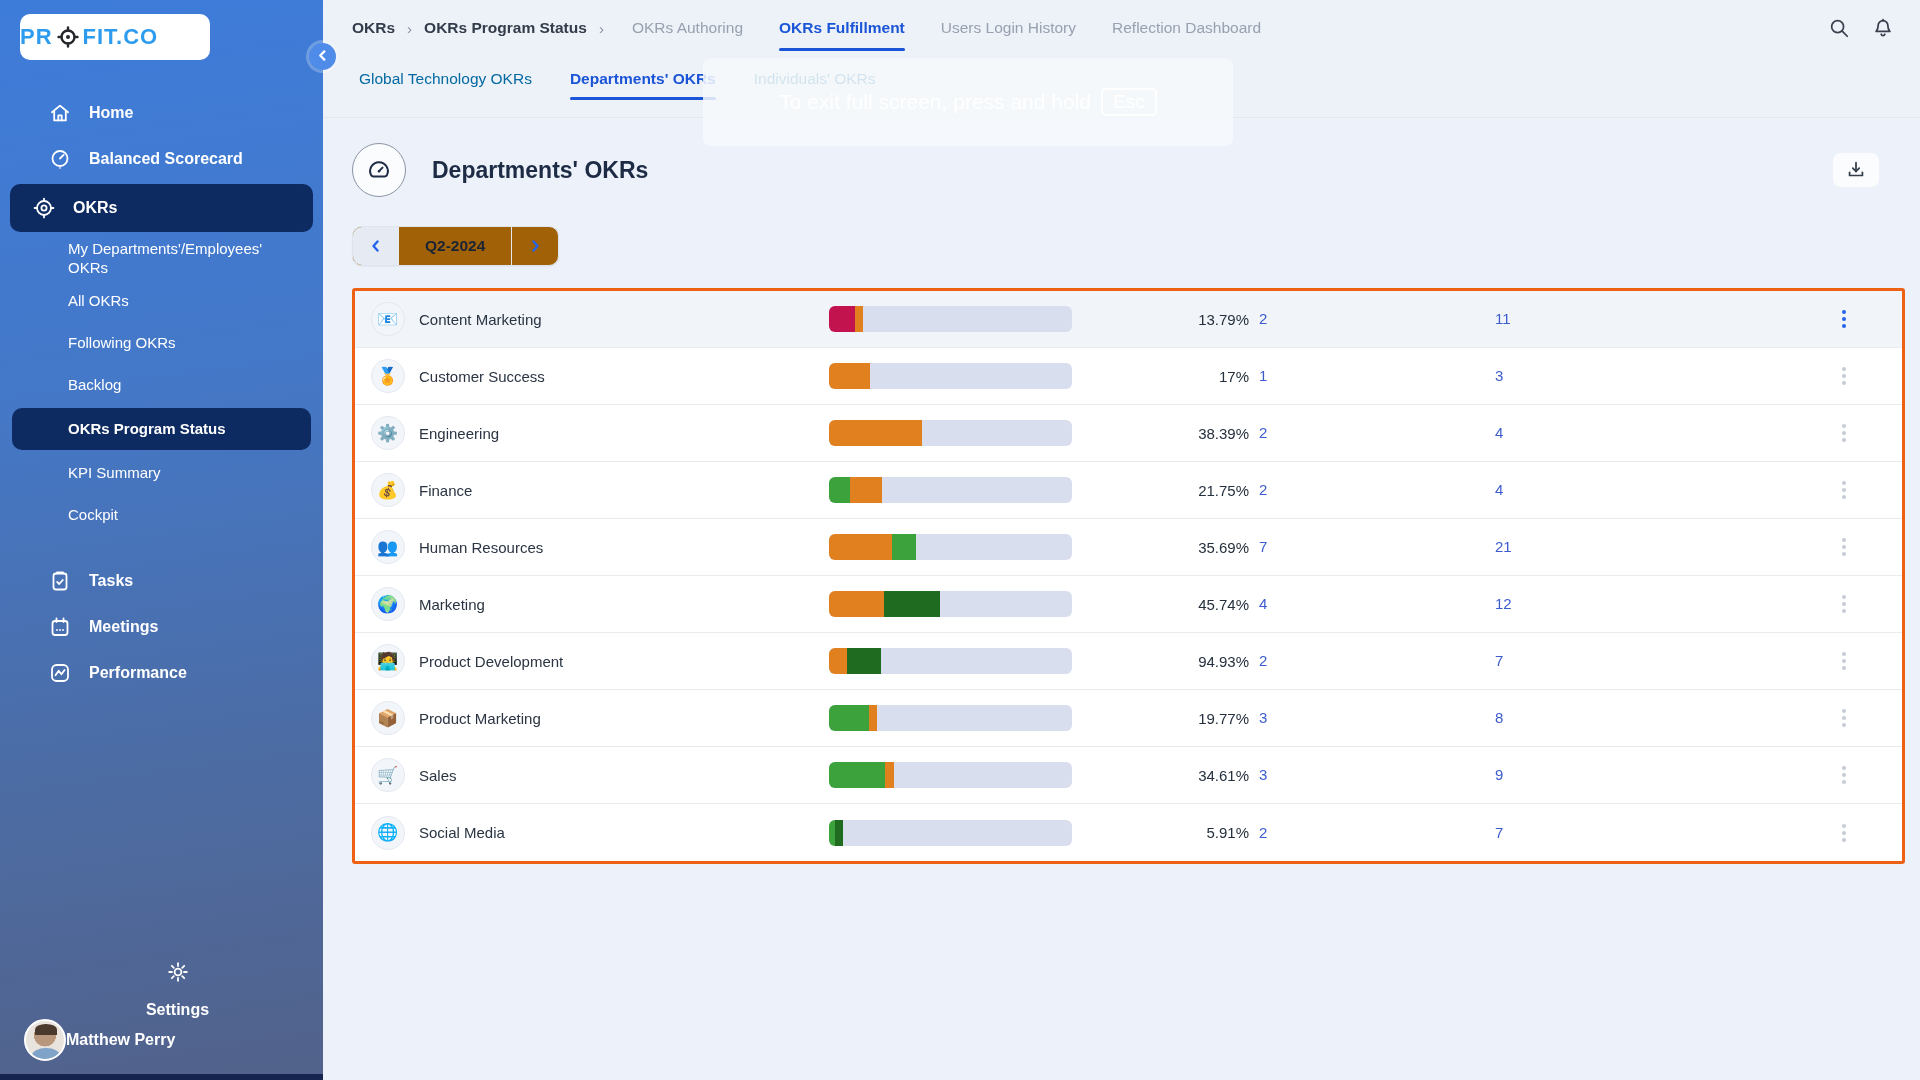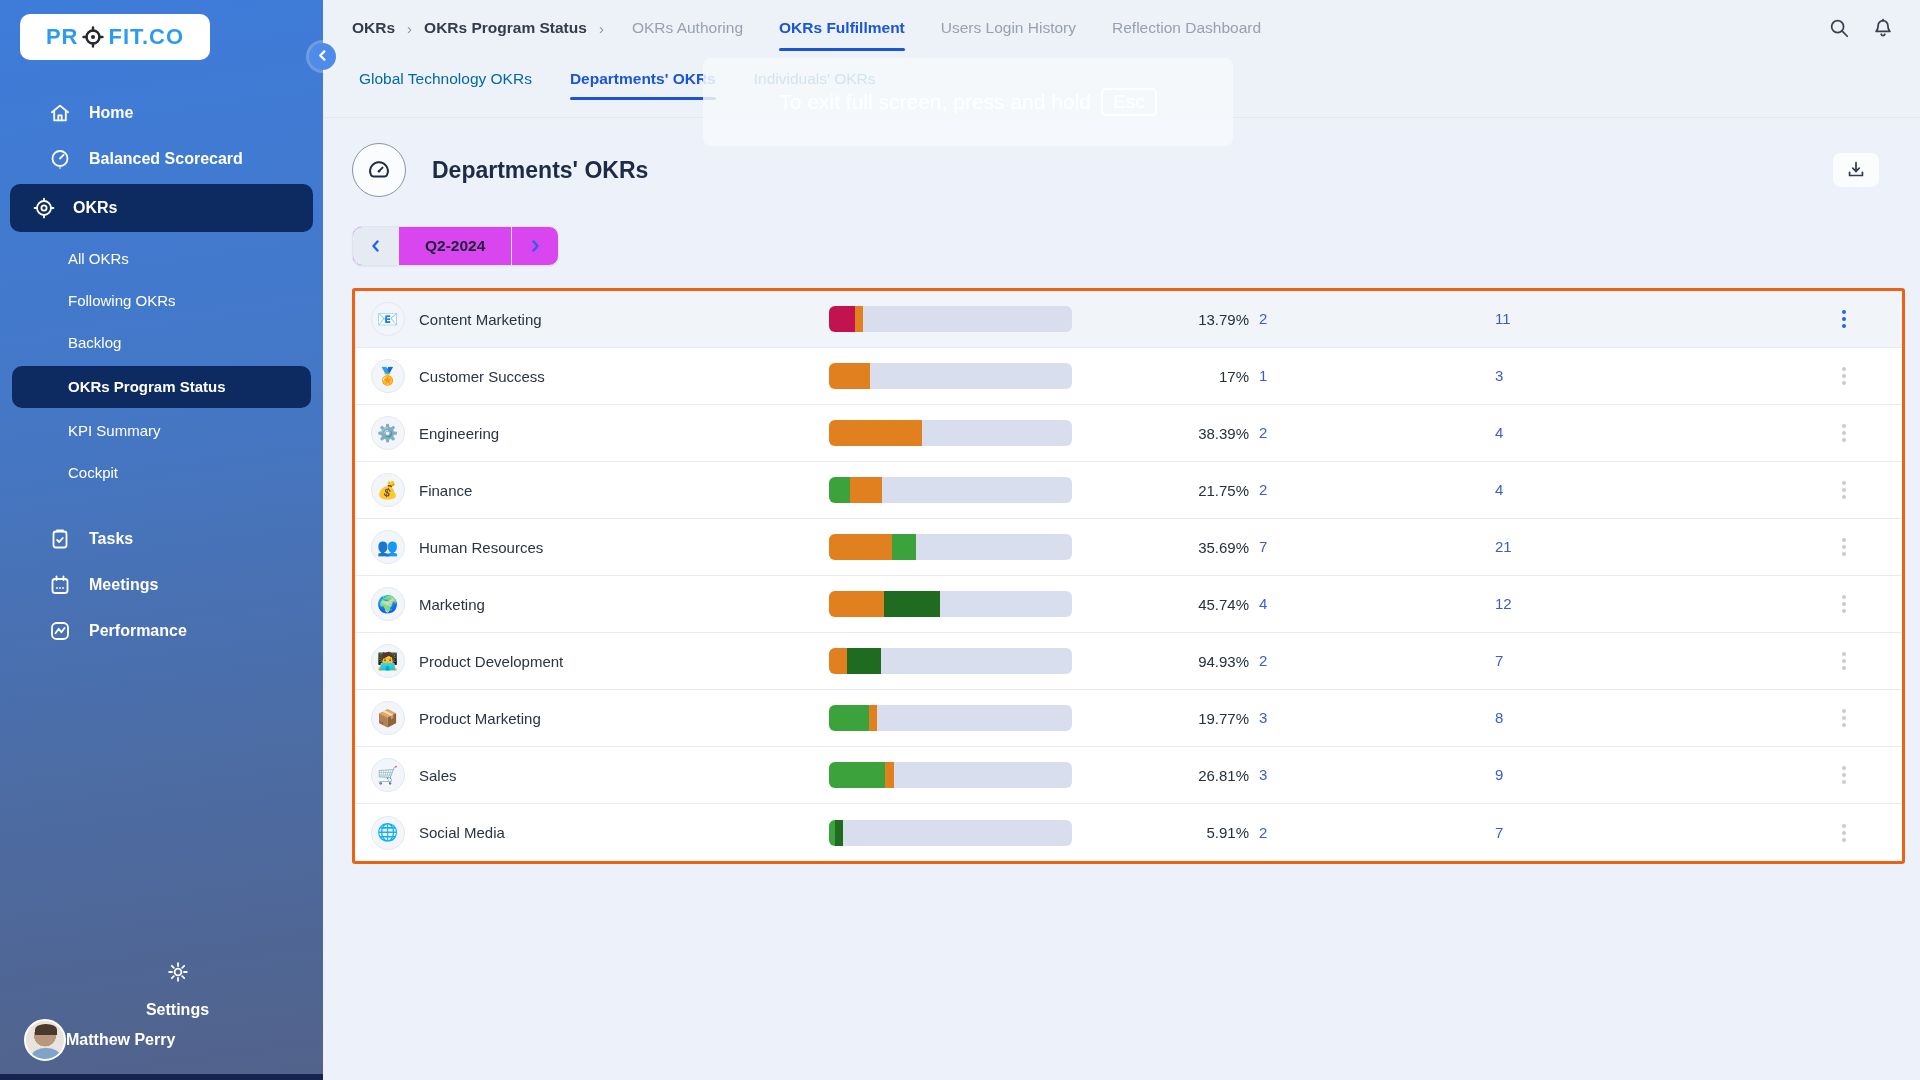--- a/index.html
+++ b/index.html
@@ -5,21 +5,21 @@
   * { margin:0; padding:0; box-sizing:border-box; }
   html,body { width:1920px; height:1080px; overflow:hidden; }
   body { font-family:"Liberation Sans", sans-serif; background:#EDF2FA; }
   .app { display:flex; width:1920px; height:1080px; position:relative; }
 
   
   .sidebar { width:323px; min-width:323px; height:1080px; position:relative;
     background:linear-gradient(172deg,#3E7CDA 0%,#4478C8 35%,#4C6CA4 70%,#52628A 100%);
     display:flex; flex-direction:column; color:#fff; }
   .logo-box { margin:14px 0 0 20px; background:#fff; border-radius:10px; width:190px; height:46px;
-    display:flex; align-items:center; justify-content:center; gap:2px; }
+    display:flex; align-items:center; gap:2px; }
   .logo-txt { color:#2D9CEE; font-size:22px; font-weight:800; letter-spacing:1px; }
   .logo-target { display:inline-flex; margin:0 1px; }
   .nav { margin-top:30px; }
   .nav-item { display:flex; align-items:center; gap:17px; height:46px; padding-left:48px;
     font-size:16px; font-weight:600; cursor:pointer; }
   .nav-item .nicon { width:24px; height:24px; display:inline-flex; }
   .nav-item.active { background:#0D2B60; border-radius:10px; margin:2px 10px; padding-left:22px; height:48px; }
   .sub-list { margin-top:6px; }
   .sub-item { padding-left:68px; padding-right:16px; font-size:15px; font-weight:500;
     display:flex; align-items:center; min-height:42px; line-height:1.25; cursor:pointer; }
@@ -64,21 +64,21 @@
   .fs-key { border:2px solid rgba(255,255,255,0.92); border-radius:5px; padding:1px 10px; margin-left:10px; font-size:19px; }
 
   .content { flex:1; padding:0 15px 0 29px; }
   .title-row { display:flex; align-items:center; margin-top:16px; height:72px; }
   .title-circle { width:54px; height:54px; border-radius:50%; border:1.5px solid #8A94A4; background:#FBFCFE;
     display:flex; align-items:center; justify-content:center; }
   .page-title { font-size:23px; font-weight:600; color:#1D2B45; margin-left:26px; }
   .download-btn { margin-left:auto; margin-right:26px; background:rgba(255,255,255,0.75); border:none; border-radius:8px;
     padding:6px 12px; cursor:pointer; display:flex; }
 
-  .quarter-nav { margin-top:20px; display:inline-flex; align-items:center; background:#d946ef;
+  .quarter-nav { margin-top:20px; display:inline-flex; align-items:center; background:#a16207;
     border:1px solid #DFE5EE; border-radius:10px; height:40px; overflow:hidden;
     box-shadow:0 1px 2px rgba(30,50,90,0.06); }
   .q-btn { width:46px; height:40px; border:none; background:transparent; color:#2563EB; cursor:pointer;
     display:flex; align-items:center; justify-content:center; }
   .q-btn.prev { background:#E6EBF3; }
   .q-label { padding:0 26px; font-size:15.5px; font-weight:600; color:#1B2434; }
   .q-div { width:1px; height:40px; background:#E4E8F0; }
 
   
   .table-card { margin-top:22px; background:#fff; border:3px solid #EE6112; border-radius:3px; width:1553px; }
@@ -155,20 +155,23 @@
             <line x1="12" y1="2.6" x2="12" y2="5.2"></line>
               <line x1="12" y1="18.8" x2="12" y2="21.4"></line>
             <line x1="2.6" y1="12" x2="5.2" y2="12"></line>
               <line x1="18.8" y1="12" x2="21.4" y2="12"></line>
           </svg>
         </span>
         <span>OKRs</span>
       </div>
 
       <div class="sub-list">
+        <div class="sub-item" style="max-width:300px">
+          <span style="max-width:200px">My Departments'/Employees' OKRs</span>
+        </div>
         <div class="sub-item">
           <span>All OKRs</span>
         </div>
         <div class="sub-item">
           <span>Following OKRs</span>
         </div>
         <div class="sub-item">
           <span>Backlog</span>
         </div>
         <div class="sub-item active">
@@ -513,21 +516,21 @@
     <div class="cell name">
       <span class="dept-icon">🛒</span>
       <span class="dept-name">Sales</span>
     </div>
     <div class="cell bar">
       <div class="track">
                   <div class="seg" style="width: 23%; background: rgb(60, 162, 60);"></div>
                   <div class="seg" style="width: 3.8%; background: rgb(225, 128, 30);"></div>
                 </div>
     </div>
-    <div class="cell pct">26.81%</div>
+    <div class="cell pct">34.61%</div>
     <div class="cell obj"><a>3</a></div>
     <div class="cell krs"><a>9</a></div>
     <div class="cell menu">
                 <span class="kebab">
                   <i></i>
                   <i></i>
                   <i></i>
                 </span>
               </div>
   </div>

